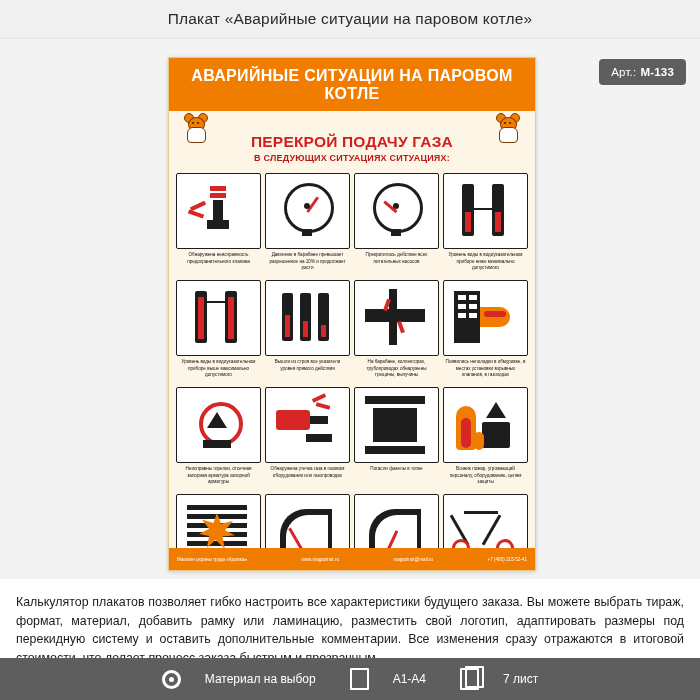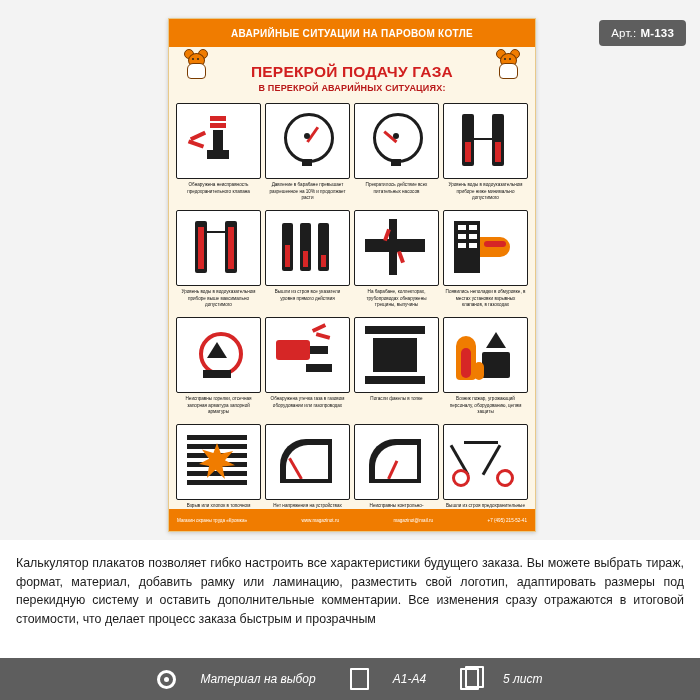--- a/index.html
+++ b/index.html
@@ -39,27 +39,27 @@
   .poster{
     position:absolute;left:168px;top:18px;width:366px;height:512px;
     background:#fdf6e6;border:1px solid #e8c98a;
     box-shadow:0 1px 4px rgba(0,0,0,.18);
     overflow:hidden;
   }
   .poster-head{
     background:#f07c00;color:#fff;text-align:center;padding:9px 6px 8px;
   }
   .poster-head h1{
-    margin:0;font-size:10px;font-weight:bold;letter-spacing:.3px;
+    margin:0;font-size:16px;font-weight:bold;letter-spacing:.3px;
   }
   .poster-head p{
     margin:3px 0 0;font-size:7.4px;font-weight:normal;letter-spacing:.1px;
   }
   .poster-sub{
-    text-align:center;padding:16px 0 6px;position:relative;
+    text-align:center;padding:22px 0 6px;position:relative;
   }
   .poster-sub h2{
     margin:0;font-size:15.5px;color:#d11f1f;font-weight:bold;letter-spacing:.2px;
   }
   .poster-sub h3{
     margin:2px 0 0;font-size:9px;color:#b81818;font-weight:bold;letter-spacing:.2px;
   }
   .mouse{
     position:absolute;top:2px;width:26px;height:30px;
   }
@@ -119,38 +119,41 @@
     padding:14px 16px 10px;font-size:12.4px;line-height:1.5;color:#1b1b1b;
     text-align:justify;
   }
 
   
   .bottombar{
     position:absolute;left:0;right:0;bottom:0;height:42px;background:#5e5e5e;
     display:flex;align-items:center;justify-content:center;gap:34px;color:#fff;
     font-size:12px;
   }
-  .bi{display:flex;align-items:center;gap:24px;font-style:italic;}
+  .bi{display:flex;align-items:center;gap:24px;}
   .gear{width:19px;height:19px;position:relative;}
   .gear:before{
     content:"";position:absolute;inset:0;border-radius:50%;
     border:3px solid #fff;
   }
   .gear:after{
     content:"";position:absolute;left:7px;top:7px;width:5px;height:5px;border-radius:50%;background:#fff;
   }
   .sheet{width:15px;height:18px;border:2px solid #fff;border-radius:1px;}
   .sheet2{width:15px;height:18px;border:2px solid #fff;border-radius:1px;position:relative;}
   .sheet2:after{content:"";position:absolute;left:3px;top:-4px;width:15px;height:18px;border:2px solid #fff;border-radius:1px;}
 </style>
 </head>
 <body>
 
 <div class="page">
 
+  <div class="topbar">
+    <div class="title">Плакат «Аварийные ситуации на паровом котле»</div>
+  </div>
 
   <div class="stage">
     <div class="stage-bg"></div>
 
     <div class="art-badge">
       <span>Арт.:</span>
       <b>М-133</b>
     </div>
 
     <div class="poster">
@@ -170,21 +173,21 @@
         </div>
         <div class="mouse right">
           <div class="ear l"></div>
             <div class="ear r"></div>
           <div class="head"></div>
             <div class="eye l"></div>
             <div class="eye r"></div>
           <div class="body"></div>
         </div>
         <h2>ПЕРЕКРОЙ ПОДАЧУ ГАЗА</h2>
-        <h3>В ПЕРЕКРОЙ АВАРИЙНЫХ СИТУАЦИЯХ:</h3>
+        <h3>В СЛЕДУЮЩИХ СИТУАЦИЯХ СИТУАЦИЯХ:</h3>
       </div>
 
       <div class="grid">
 
         <div class="cell">
           <div class="frame">
             <div class="p blk" style="left:30px;top:46px;width:22px;height:9px;"></div>
             <div class="p blk" style="left:36px;top:26px;width:10px;height:22px;"></div>
             <div class="p red" style="left:33px;top:12px;width:16px;height:5px;"></div>
             <div class="p red" style="left:33px;top:19px;width:16px;height:5px;"></div>
@@ -372,17 +375,17 @@
     <div class="bi">
       <span class="gear"></span>
       <span>Материал на выбор</span>
     </div>
     <div class="bi">
       <span class="sheet"></span>
       <span>А1-А4</span>
     </div>
     <div class="bi">
       <span class="sheet2"></span>
-      <span>5 лист</span>
+      <span>7 лист</span>
     </div>
   </div>
 
 </div>
 
 </body></html>

